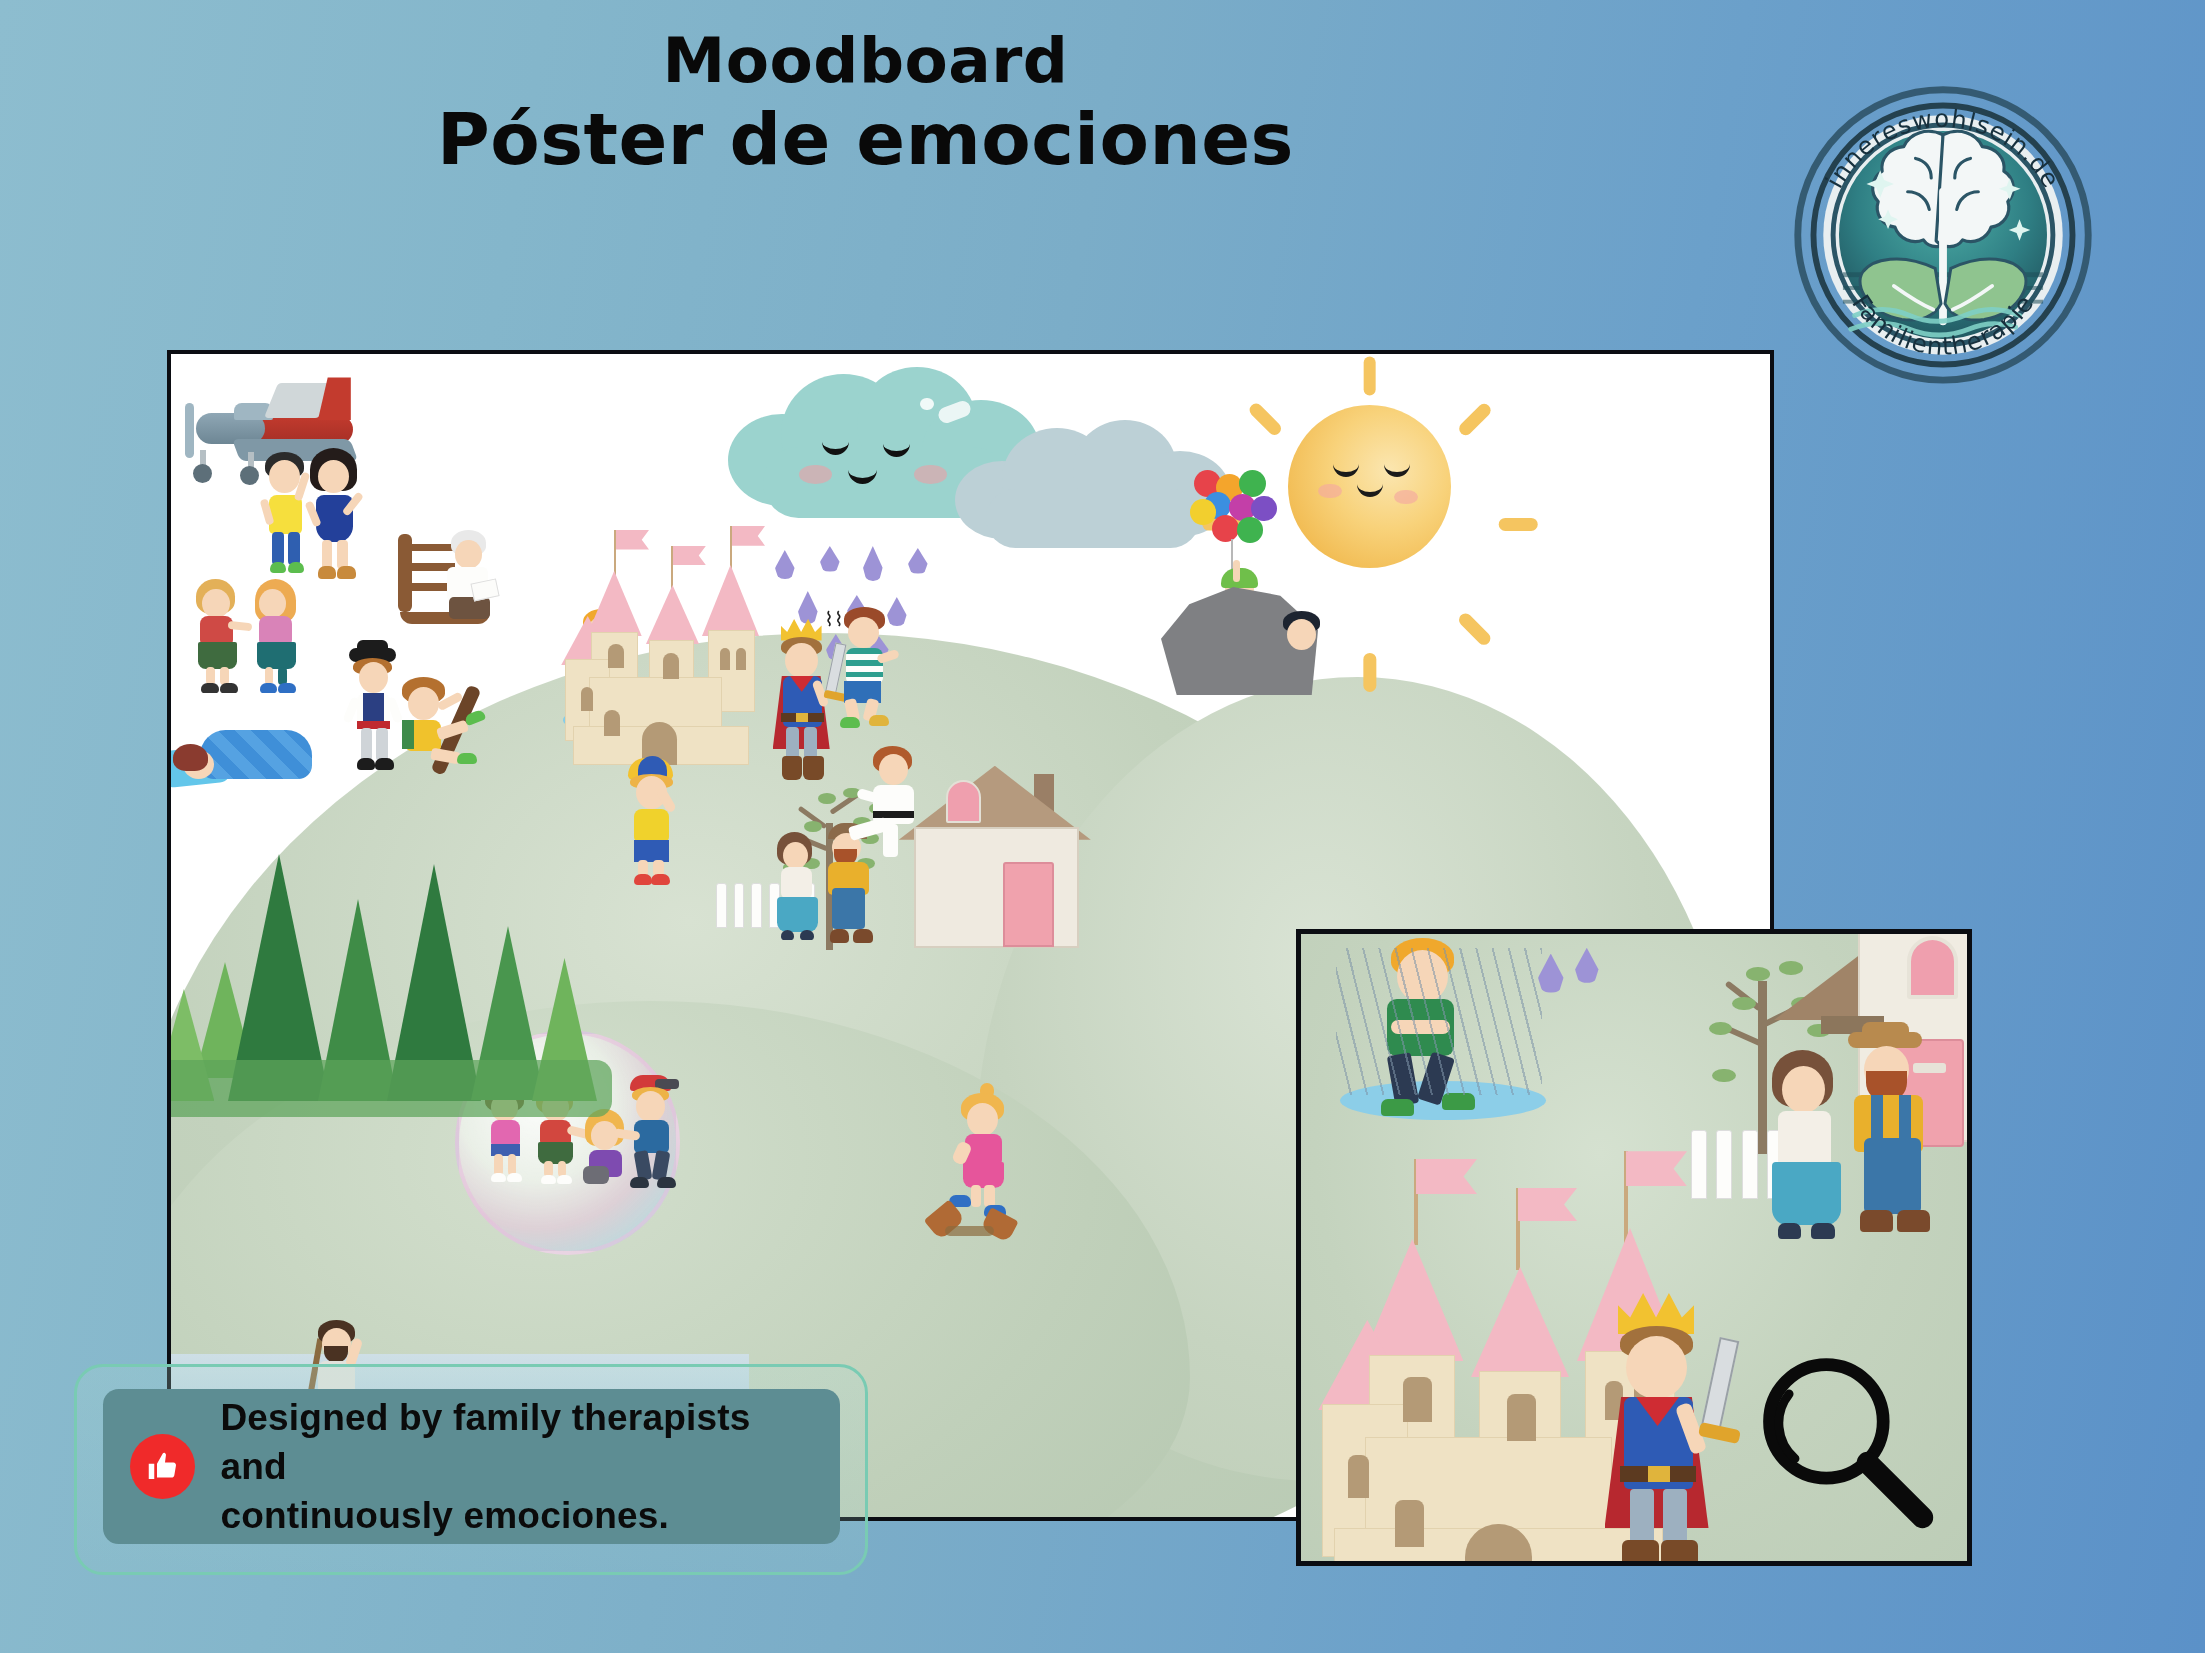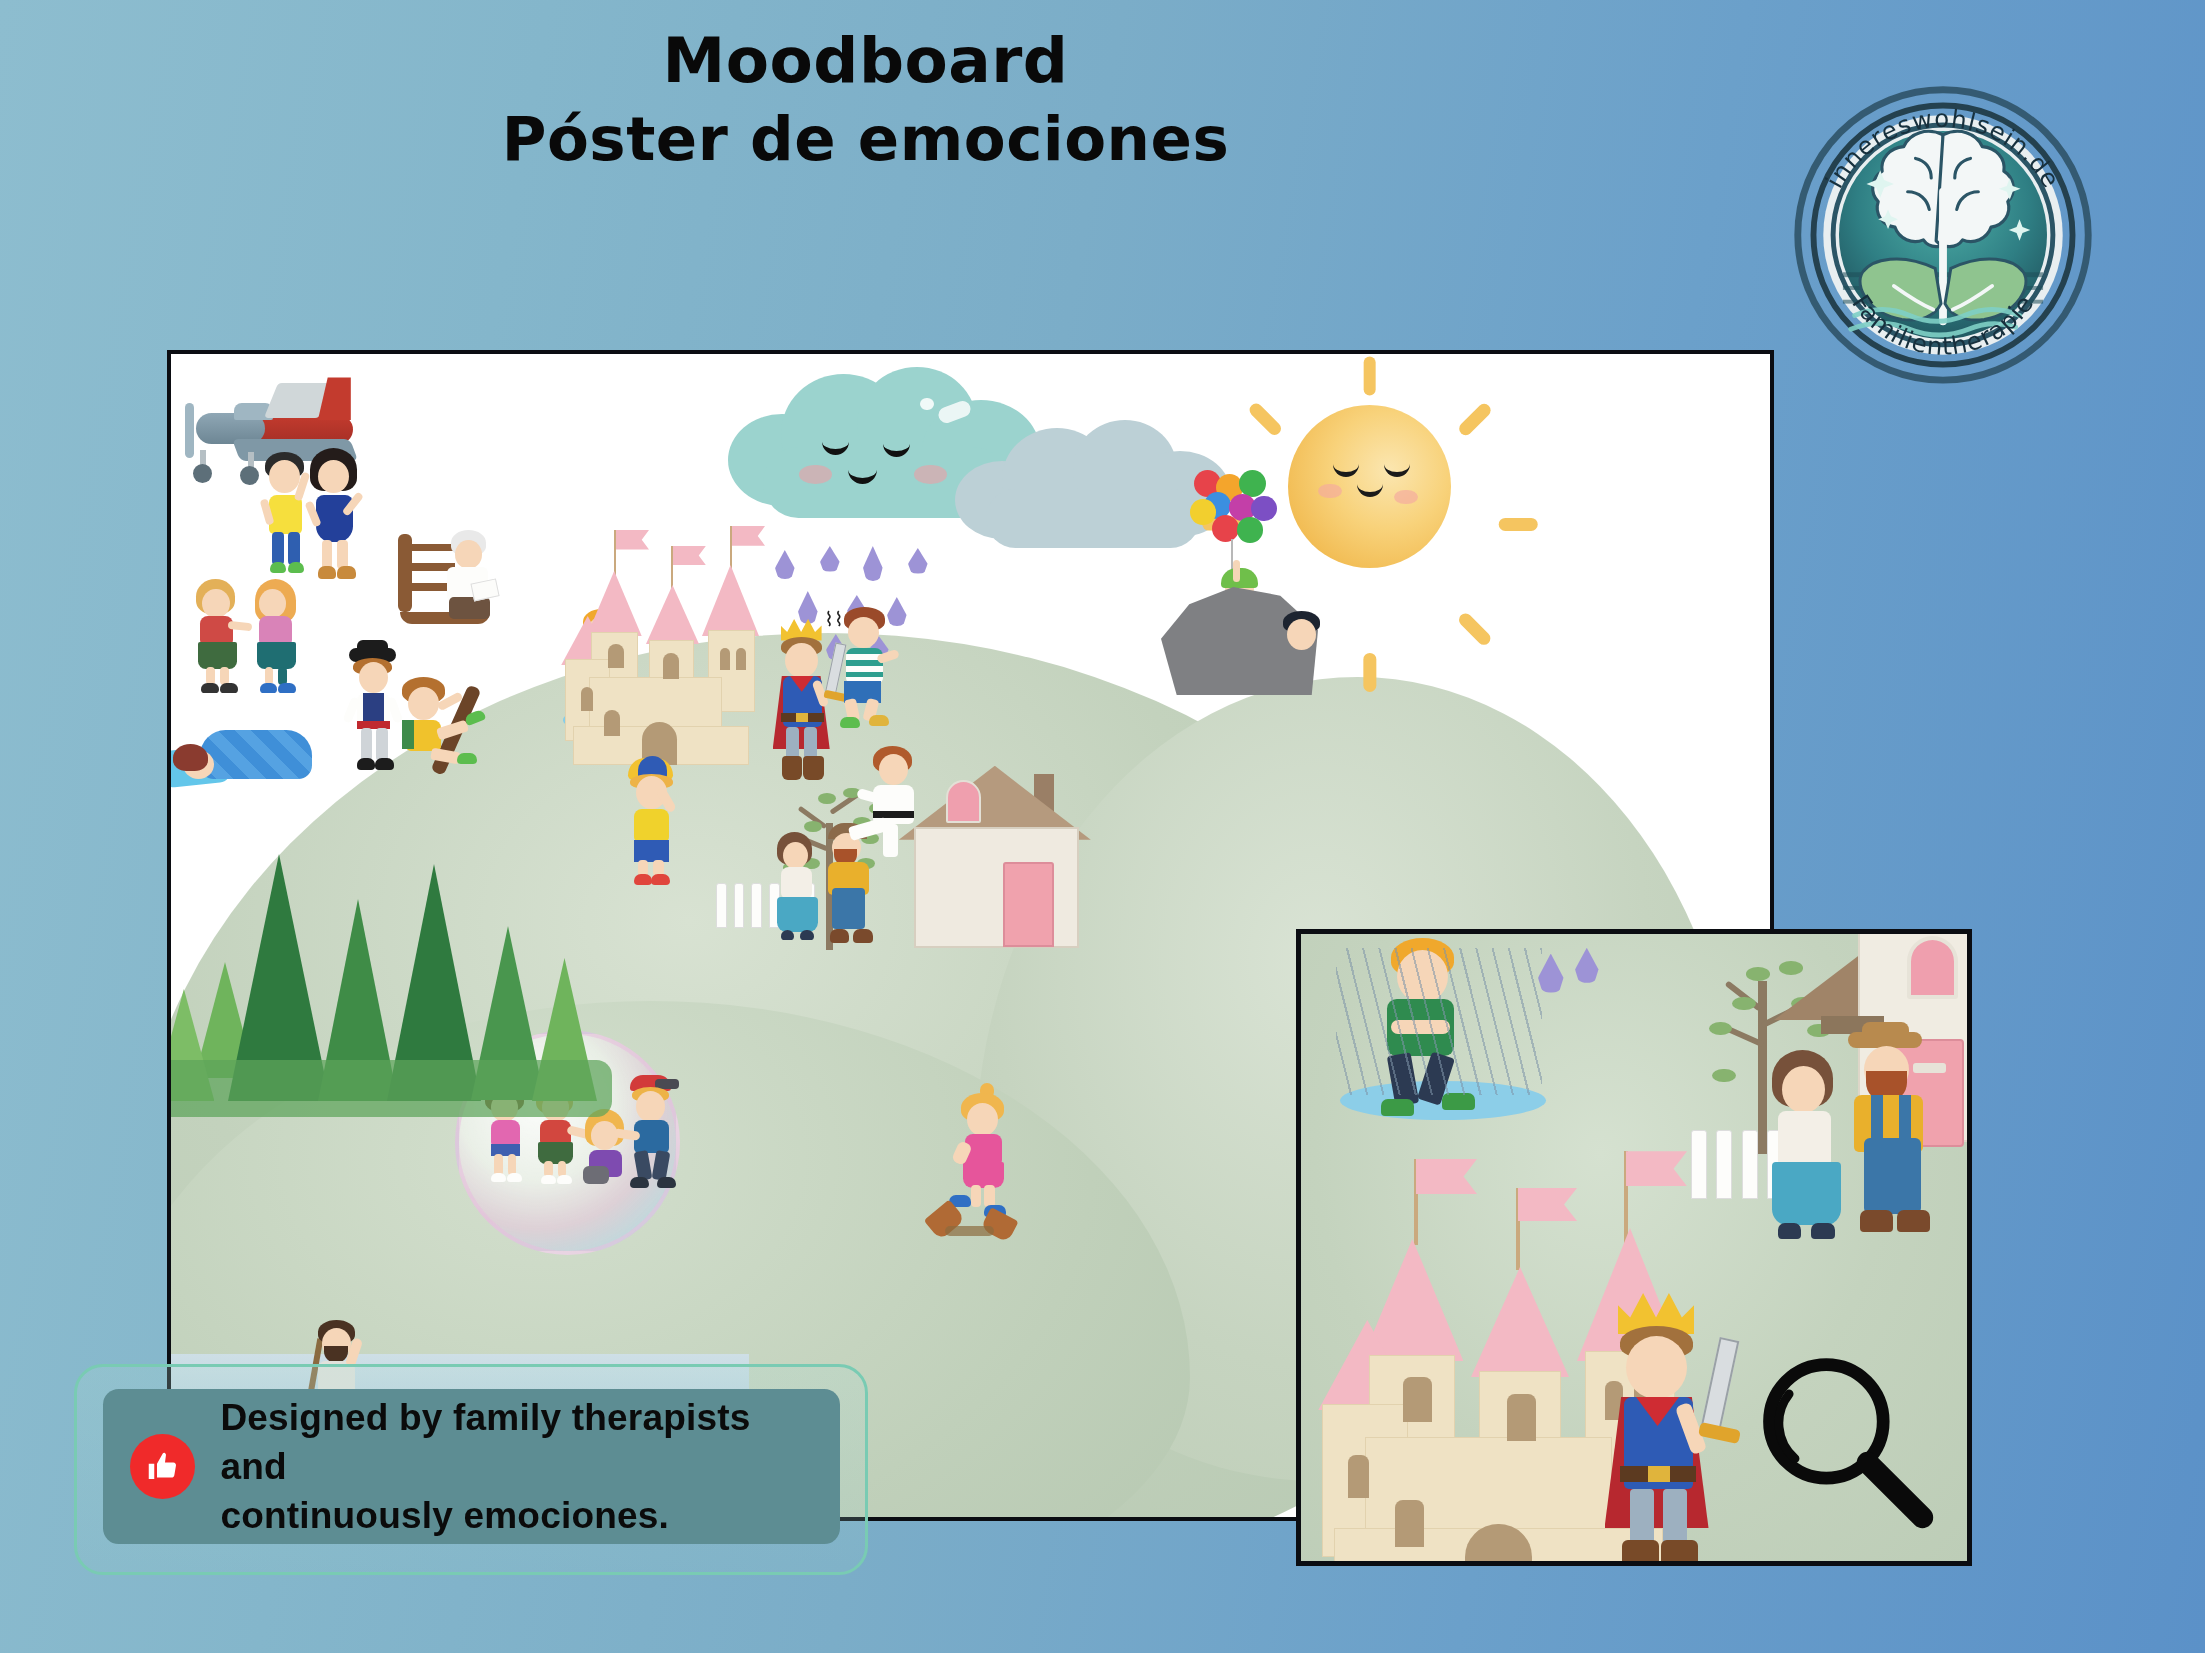--- a/index.html
+++ b/index.html
@@ -18,21 +18,21 @@
   }
   #title-block .tline{
     display:block; color:#090909;
     font-family:"DejaVu Sans", sans-serif;
     font-weight:700; font-size:62px; line-height:78px;
     letter-spacing:0.5px;
     margin-left:6px;
   }
   #title-block .tline.l1{ font-size:63px; }
   #title-block .tline.l2{ font-size:61px; }
-  #title-block .tline.l3{ font-size:61px;text-align:center; }
+  #title-block .tline.l3{ font-size:72px;text-align:center; }
 
   
   #logo{
     position:absolute; left:1786px; top:76px;
     width:314px; height:314px; z-index:7;
   }
   #logo svg{ width:100%; height:100%; display:block; }
 
   
   #poster{

